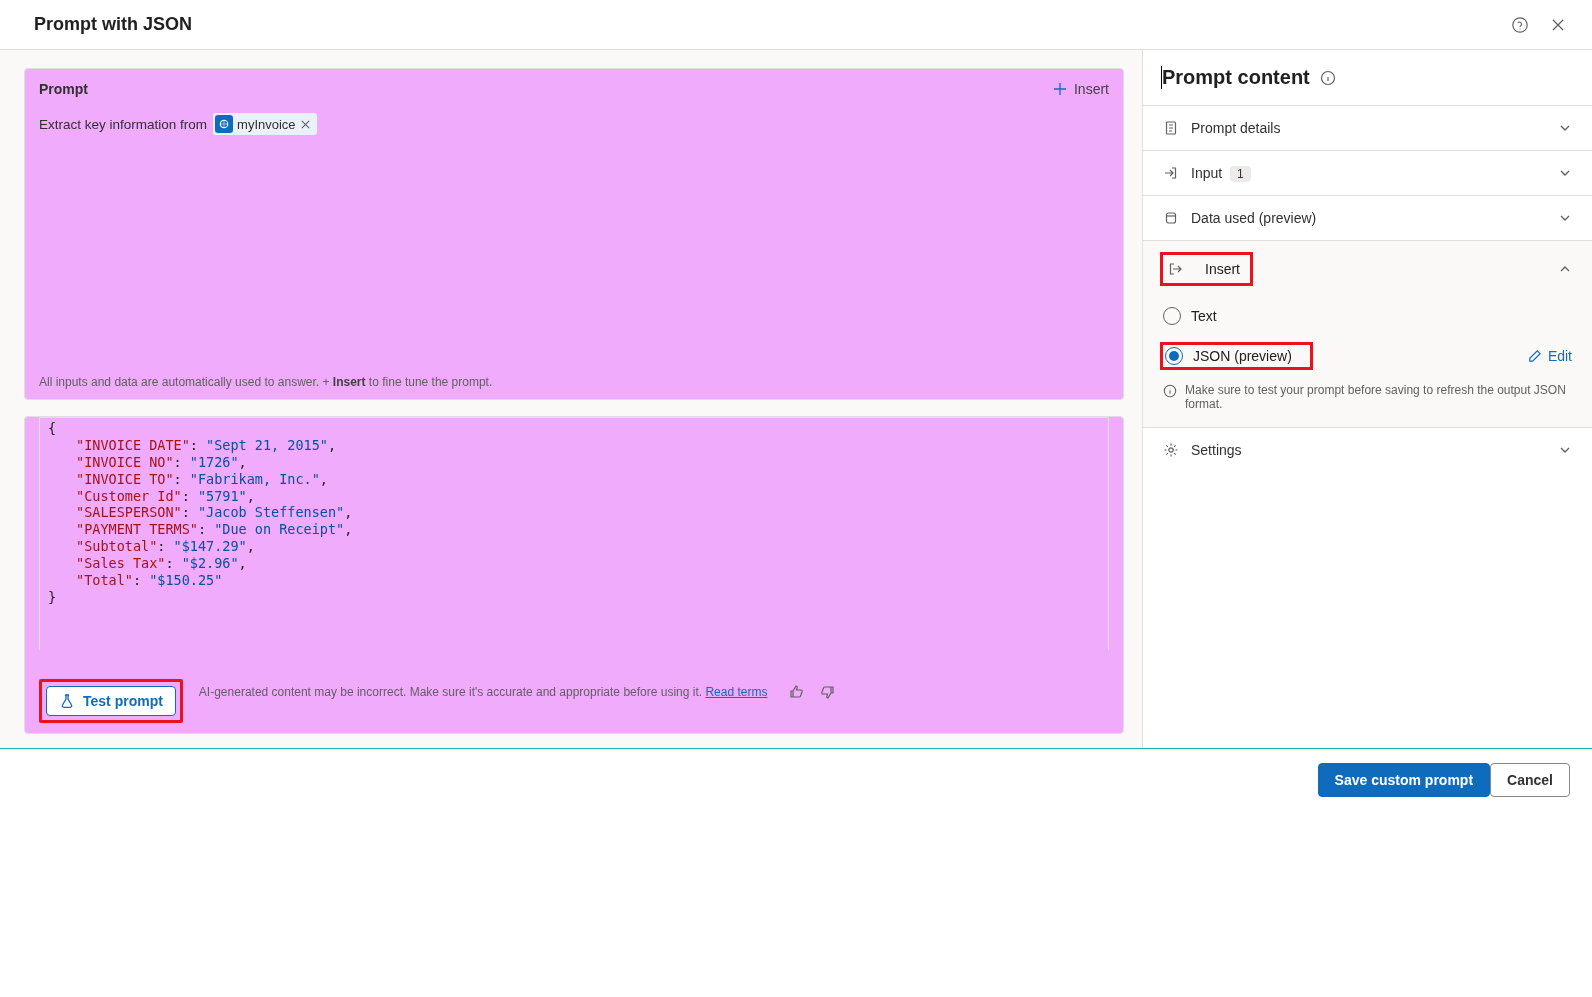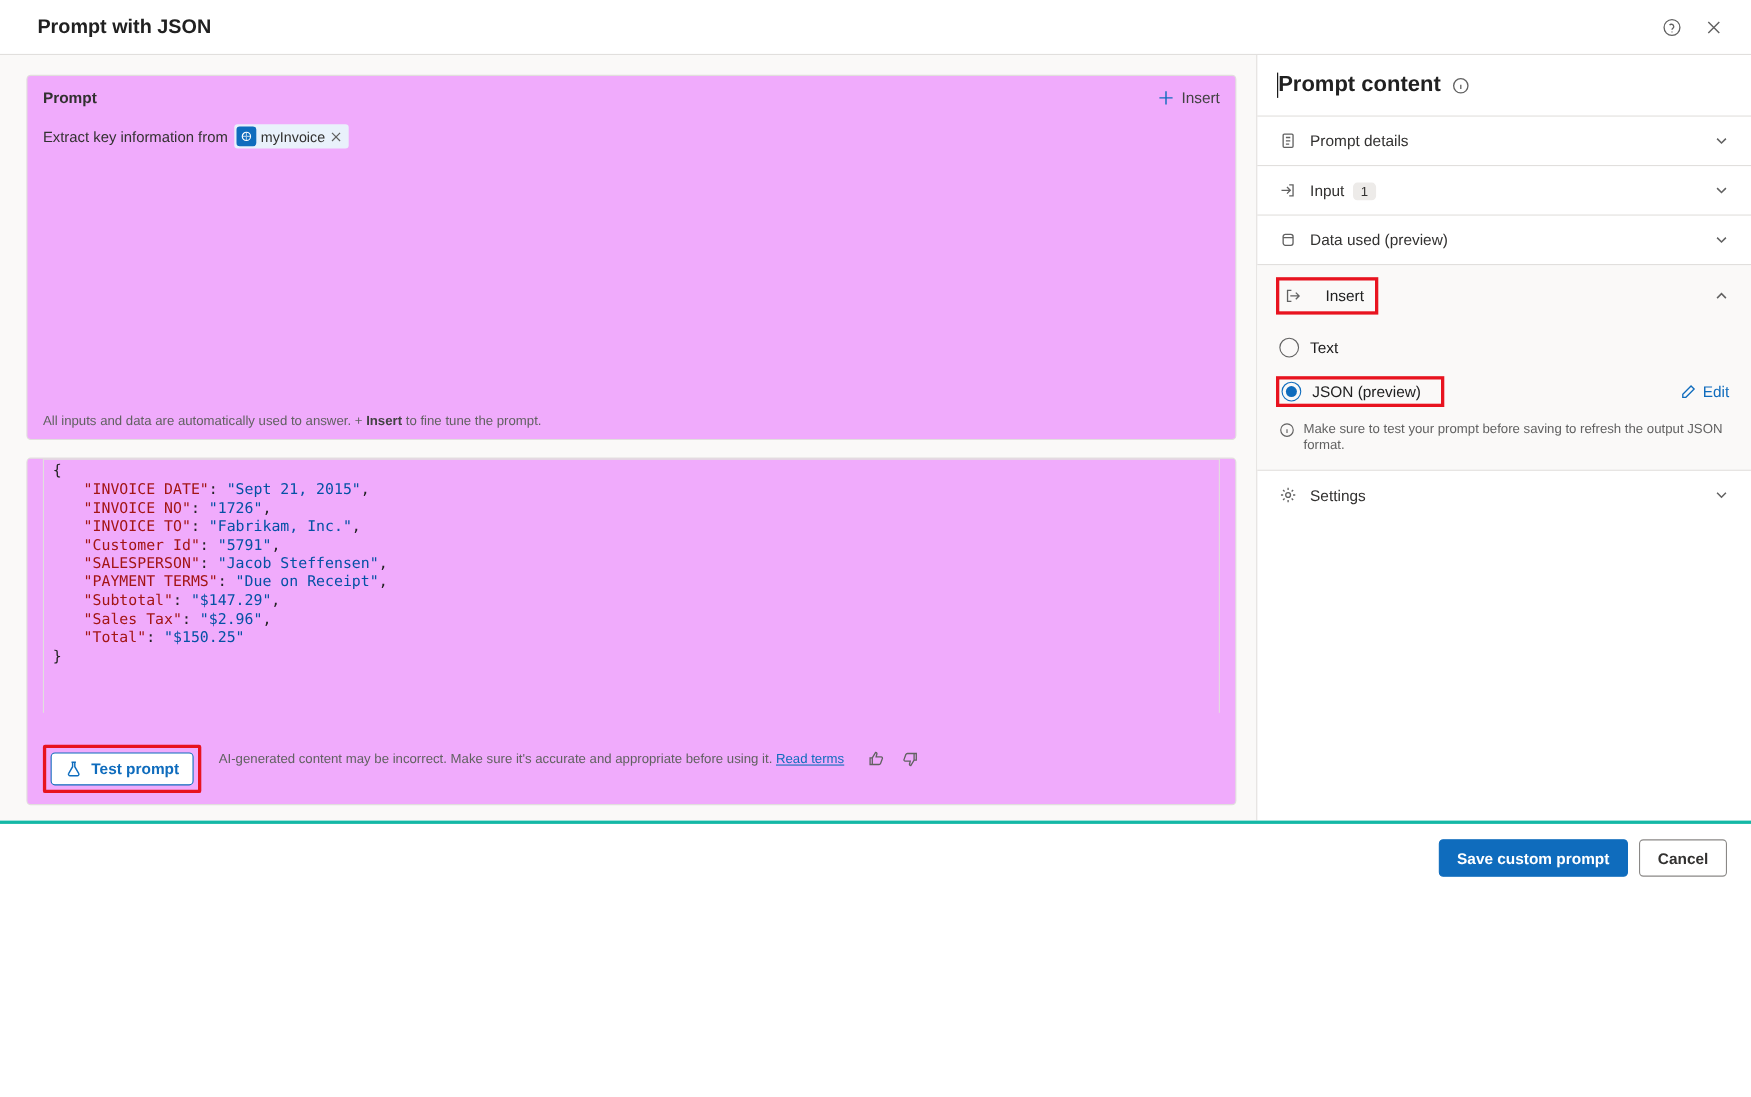--- a/index.html
+++ b/index.html
@@ -71,21 +71,21 @@
   .radio-left { display: flex; align-items: center; gap: 10px; }
   .radio-circle { width: 18px; height: 18px; border: 1px solid #616161; border-radius: 50%; display: flex; align-items: center; justify-content: center; }
   .radio-circle.selected { border-color: #0F6CBD; }
   .radio-dot { width: 10px; height: 10px; background: #0F6CBD; border-radius: 50%; }
   .edit-link { display: flex; align-items: center; gap: 6px; color: #0F6CBD; font-size: 14px; cursor: pointer; }
   .json-radio-wrap { display: inline-flex; align-items: center; padding: 2px 18px 2px 2px; }
   .info-row { display: flex; align-items: flex-start; gap: 8px; padding: 6px 20px 16px 20px; font-size: 12px; color: #616161; }
   .info-row svg { flex-shrink: 0; margin-top: 1px; }
   
   
-  .bottom-bar { display: flex; justify-content: flex-end; align-items: center; gap: 10px; padding: 14px 22px; border-top: 3px solid #14b8a6; margin-top: auto; }
+  .bottom-bar { display: flex; justify-content: flex-end; align-items: center; gap: 0; padding: 14px 22px; border-top: 1px solid #14b8a6; margin-top: auto; }
   .btn-primary { background: #0F6CBD; color: #fff; border: 1px solid #0F6CBD; padding: 8px 16px; border-radius: 4px; font-weight: 600; cursor: pointer; font-size: 14px; }
   .btn-secondary { background: #fff; color: #323130; border: 1px solid #8a8886; padding: 8px 16px; border-radius: 4px; font-weight: 600; cursor: pointer; font-size: 14px; }
 
   svg { display: block; }
 </style>
 </head>
 <body>
 
 <div class="root">
 

